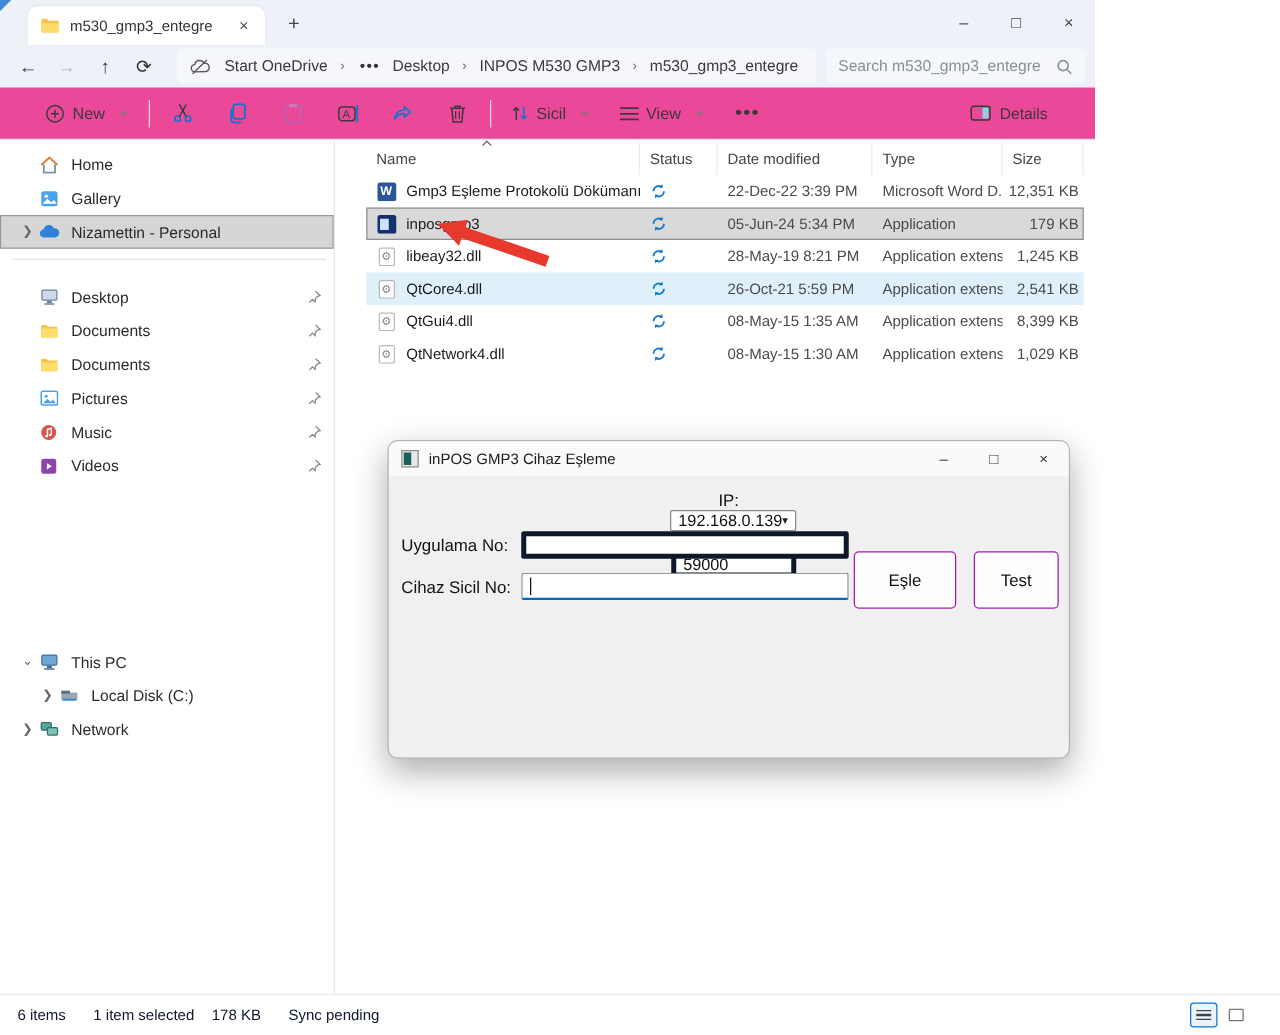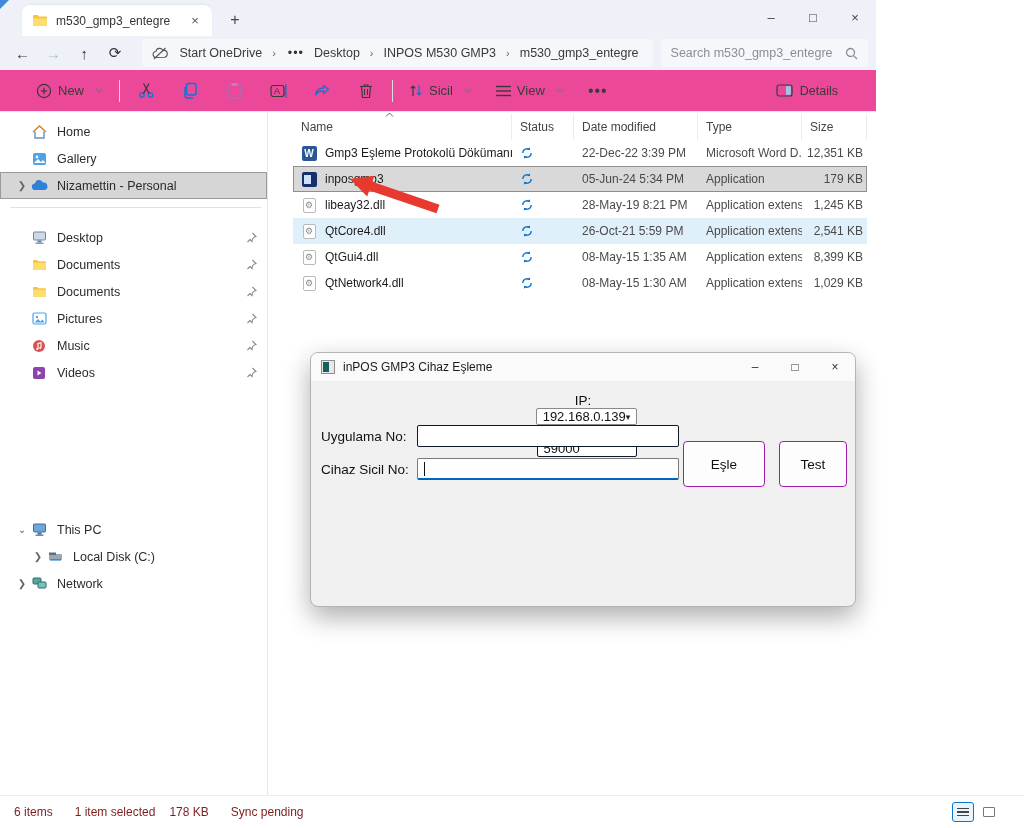--- a/index.html
+++ b/index.html
@@ -109,36 +109,36 @@
   .dlg-controls { margin-left:auto; display:flex; height:28px; }
   .dlg-controls span { width:40px; display:flex; align-items:center; justify-content:center; font-size:12px; color:#333; }
   .dlg-body { position:relative; padding:10px 10px 0 10px; font-size:13.5px; color:#111; }
   .row-ip { display:flex; align-items:center; height:22px; margin-top:2px;flex-direction:column; }
   .lbl { white-space:nowrap; }
   .combo { flex:1; height:22px; margin-left:7px; background:#fff; border:1px solid #8a8a8a; border-radius:2px;
     display:flex; align-items:center; padding:0 6px; font-size:13px; }
   .combo .val { flex:1; }
   .combo .arrow { color:#222; font-size:9px; }
   .port-lbl { margin-left:10px; }
-  .txt { height:22px; background:#fff; border:1px solid #0f172a; border-radius:2px; font-size:13px;
+  .txt { height:22px; background:#fff; border:4px solid #0f172a; border-radius:2px; font-size:13px;
     display:flex; align-items:center; padding:0 6px; }
   .port-input { width:100px; margin-left:7px; }
   .frmrow { display:flex; align-items:center; height:24px; margin-top:9px; }
   .frmrow .lbl { width:96px; }
   .input-mid { width:262px; }
   .focused { border:1px solid #7a7a7a; border-bottom:2px solid #0067c0; }
   .caret-bar { width:1px; height:14px; background:#111; }
   .dlg-btn { position:absolute; top:60px; height:46px; background:#fdfdfd; border:1px solid #a21caf;
     border-radius:4px; display:flex; align-items:center; justify-content:center; font-size:13.5px; color:#111; }
   .btn-pair { left:372px; width:82px; }
   .btn-test { left:468px; width:68px; }
 
   
   .statusbar { position:absolute; left:0; bottom:0; width:1024px; height:33px; background:#fff;
-    border-top:1px solid #ececec; display:flex; align-items:center; font-size:12px; color:#7f1d1d;
+    border-top:1px solid #ececec; display:flex; align-items:center; font-size:12px; color:#0f172a;
     padding:0 24px 0 14px; }
   .sb-item { margin-right:22px; white-space:nowrap; }
   .sb-sub { margin-right:14px; }
   .sb-right { margin-left:auto; display:flex; gap:4px; align-items:center; }
   .viewtoggle { width:22px; height:20px; display:flex; align-items:center; justify-content:center; border-radius:3px; }
   .viewtoggle.active { border:1px solid #0b76d0; background:#eaf4fd; }
   .vt-lines { display:flex; flex-direction:column; gap:2px; }
   .vt-lines i { display:block; width:12px; height:1.5px; background:#444; }
   .vt-box { width:12px; height:10px; border:1.5px solid #777; border-radius:1px; }
 

